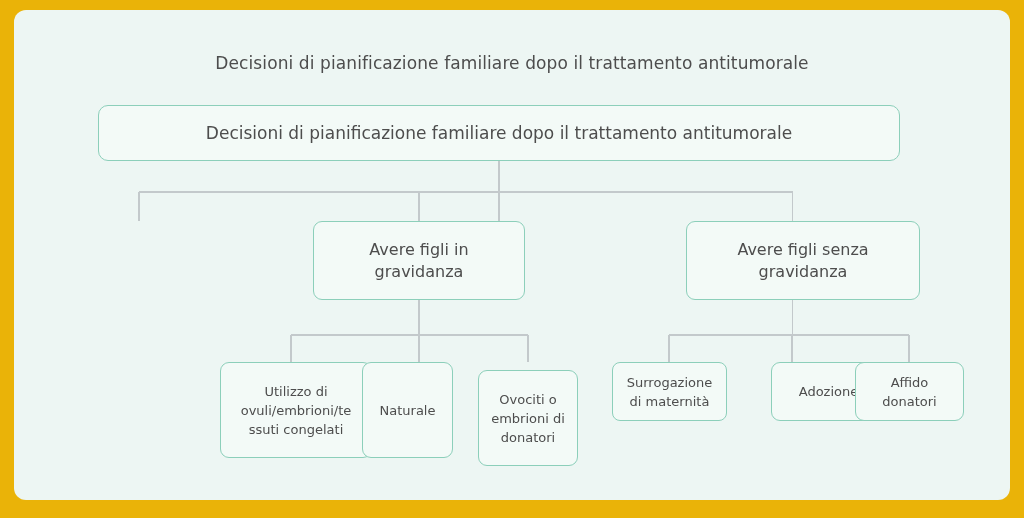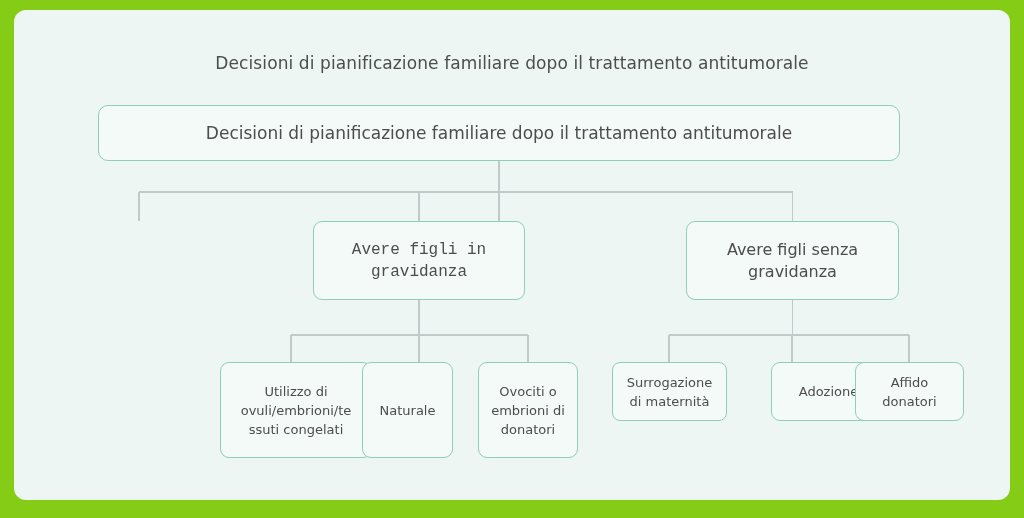--- a/index.html
+++ b/index.html
@@ -11,21 +11,21 @@
     width: 1024px;
     height: 518px;
     font-family: "DejaVu Sans", "Liberation Sans", sans-serif;
     overflow: hidden;
   }
 
   #canvas {
     position: relative;
     width: 1024px;
     height: 518px;
-    background: #84cc16;
+    background: #eab308;
   }
 
   
   #card {
     position: absolute;
     left: 14px;
     top: 10px;
     width: 996px;
     height: 490px;
     background: #edf6f3;
@@ -82,30 +82,30 @@
     height: 56px;
     border-radius: 10px;
   }
   #node-root .node-label { font-size: 17px; line-height: 22px; }
 
   
   .level2 { height: 79px; }
   .level2 .node-label { font-size: 16px; line-height: 22px; }
 
   #node-contraccezione { left: 50px;  top: 221px; width: 178px; }
-  #node-gravidanza     { left: 313px; top: 221px; width: 212px; font-family: Liberation Mono, monospace; }
-  #node-senza-gravidanza { left: 686px; top: 221px; width: 213px; }
+  #node-gravidanza     { left: 313px; top: 221px; width: 212px; }
+  #node-senza-gravidanza { left: 686px; top: 221px; width: 234px; }
 
   
   .leaf-left { top: 362px; height: 96px; }
   .leaf-left .node-label { font-size: 13px; line-height: 19px; }
 
   #node-congelati { left: 220px; width: 152px; }
   #node-naturale  { left: 362px; width: 91px;  }
-  #node-donatori  { left: 478px; width: 100px; }
+  #node-donatori  { left: 478px; width: 100px; margin-top: 8px; }
 
   
   .leaf-right { top: 362px; height: 59px; }
   .leaf-right .node-label { font-size: 13px; line-height: 19px; }
 
   #node-surrogazione { left: 612px; width: 115px; border-radius: 8px; }
   #node-adozione     { left: 771px; width: 115px; }
   #node-affido       { left: 855px; width: 109px; }
 </style>
 </head>

